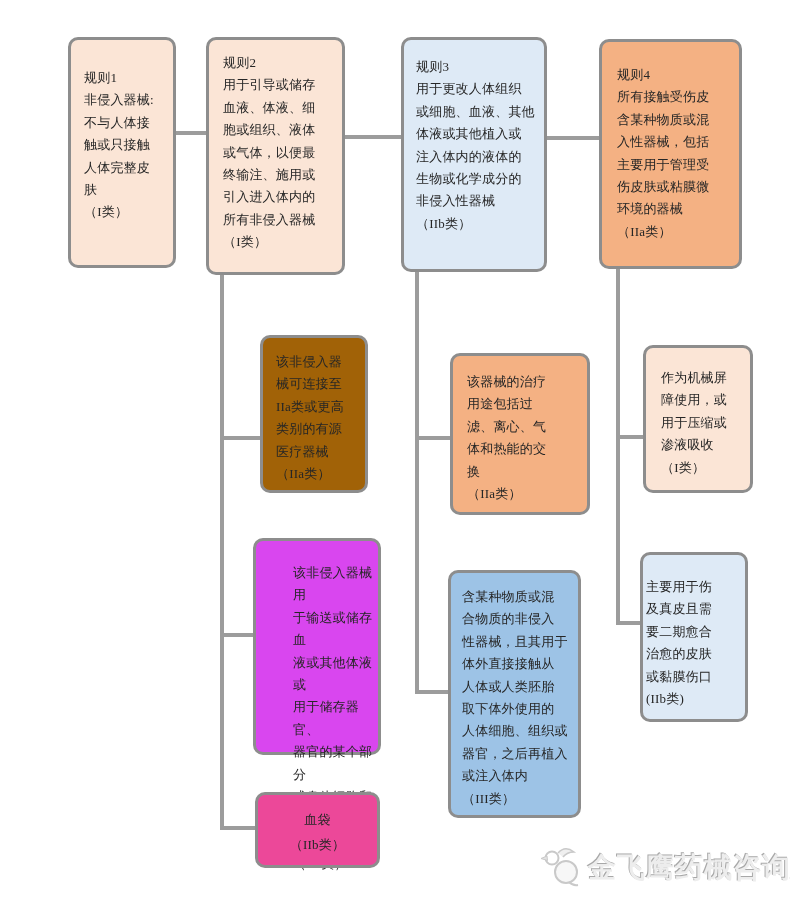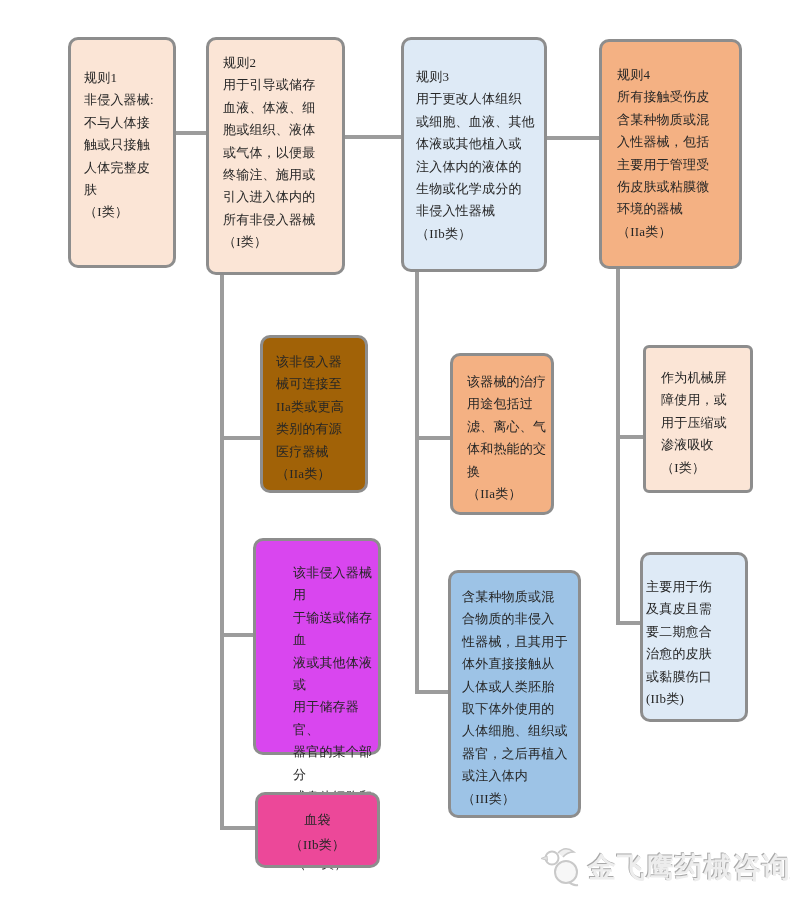--- a/index.html
+++ b/index.html
@@ -11,29 +11,29 @@
     position:absolute; box-sizing:border-box;
     border:3px solid #8d8d8d; border-radius:10px;
     font-size:13px; color:#262626;
   }
   .node-text { white-space:pre-line; line-height:22.4px; letter-spacing:0.2px; }
   .conn { position:absolute; background:#9c9c9c; }
 
   
   .n-rule1 { left:68px;  top:37px; width:108px; height:231px; padding:27px 5px 0 13px; }
   .n-rule2 { left:206px; top:37px; width:139px; height:238px; padding:12px 5px 0 14px; }
-  .n-rule3 { left:401px; top:37px; width:146px; height:235px; padding:26px 4px 0 12px; }
+  .n-rule3 { left:401px; top:37px; width:146px; height:235px; padding:16px 4px 0 12px; }
   .n-rule4 { left:599px; top:39px; width:143px; height:230px; padding:22px 4px 0 15px; }
   
   .n-subA { left:260px; top:335px; width:108px; height:158px; padding:13px 3px 0 13px; }
   .n-subB { left:253px; top:538px; width:128px; height:217px; padding:21px 3px 0 12px; }
   .n-subC { left:255px; top:792px; width:125px; height:76px;  padding:12px 3px 0 3px; text-align:center; }
   .n-subC .node-text { line-height:25px; }
   
-  .n-subD { left:450px; top:353px; width:104px; height:162px; padding:15px 3px 0 14px; }
+  .n-subD { left:450px; top:353px; width:140px; height:162px; padding:15px 3px 0 14px; }
   .n-subE { left:448px; top:570px; width:133px; height:248px; padding:13px 2px 0 11px; }
   
   .n-subF { left:643px; top:345px; width:110px; height:148px; padding:19px 3px 0 15px; }
   .n-subG { left:640px; top:552px; width:108px; height:170px; padding:21px 2px 0 3px; }
 
   
   .c-h1 { left:176px; top:131px; width:30px; height:4px; }
   .c-h2 { left:345px; top:135px; width:56px; height:4px; }
   .c-h3 { left:547px; top:136px; width:52px; height:4px; }
   .c-v2 { left:220px; top:273px; width:4px; height:557px; }
@@ -161,21 +161,21 @@
 性器械，且其用于
 体外直接接触从
 人体或人类胚胎
 取下体外使用的
 人体细胞、组织或
 器官，之后再植入
 或注入体内
 （III类）</div>
   </div>
 
-  <div class="node n-subF" style="background-color: rgb(251, 229, 214); border-radius: 6px;">
+  <div class="node n-subF" style="background-color: rgb(251, 229, 214);">
     <div class="node-text">作为机械屏
 障使用，或
 用于压缩或
 渗液吸收
 （I类）</div>
   </div>
 
   <div class="node n-subG" style="background-color: rgb(222, 234, 246);">
     <div class="node-text">主要用于伤
 及真皮且需

